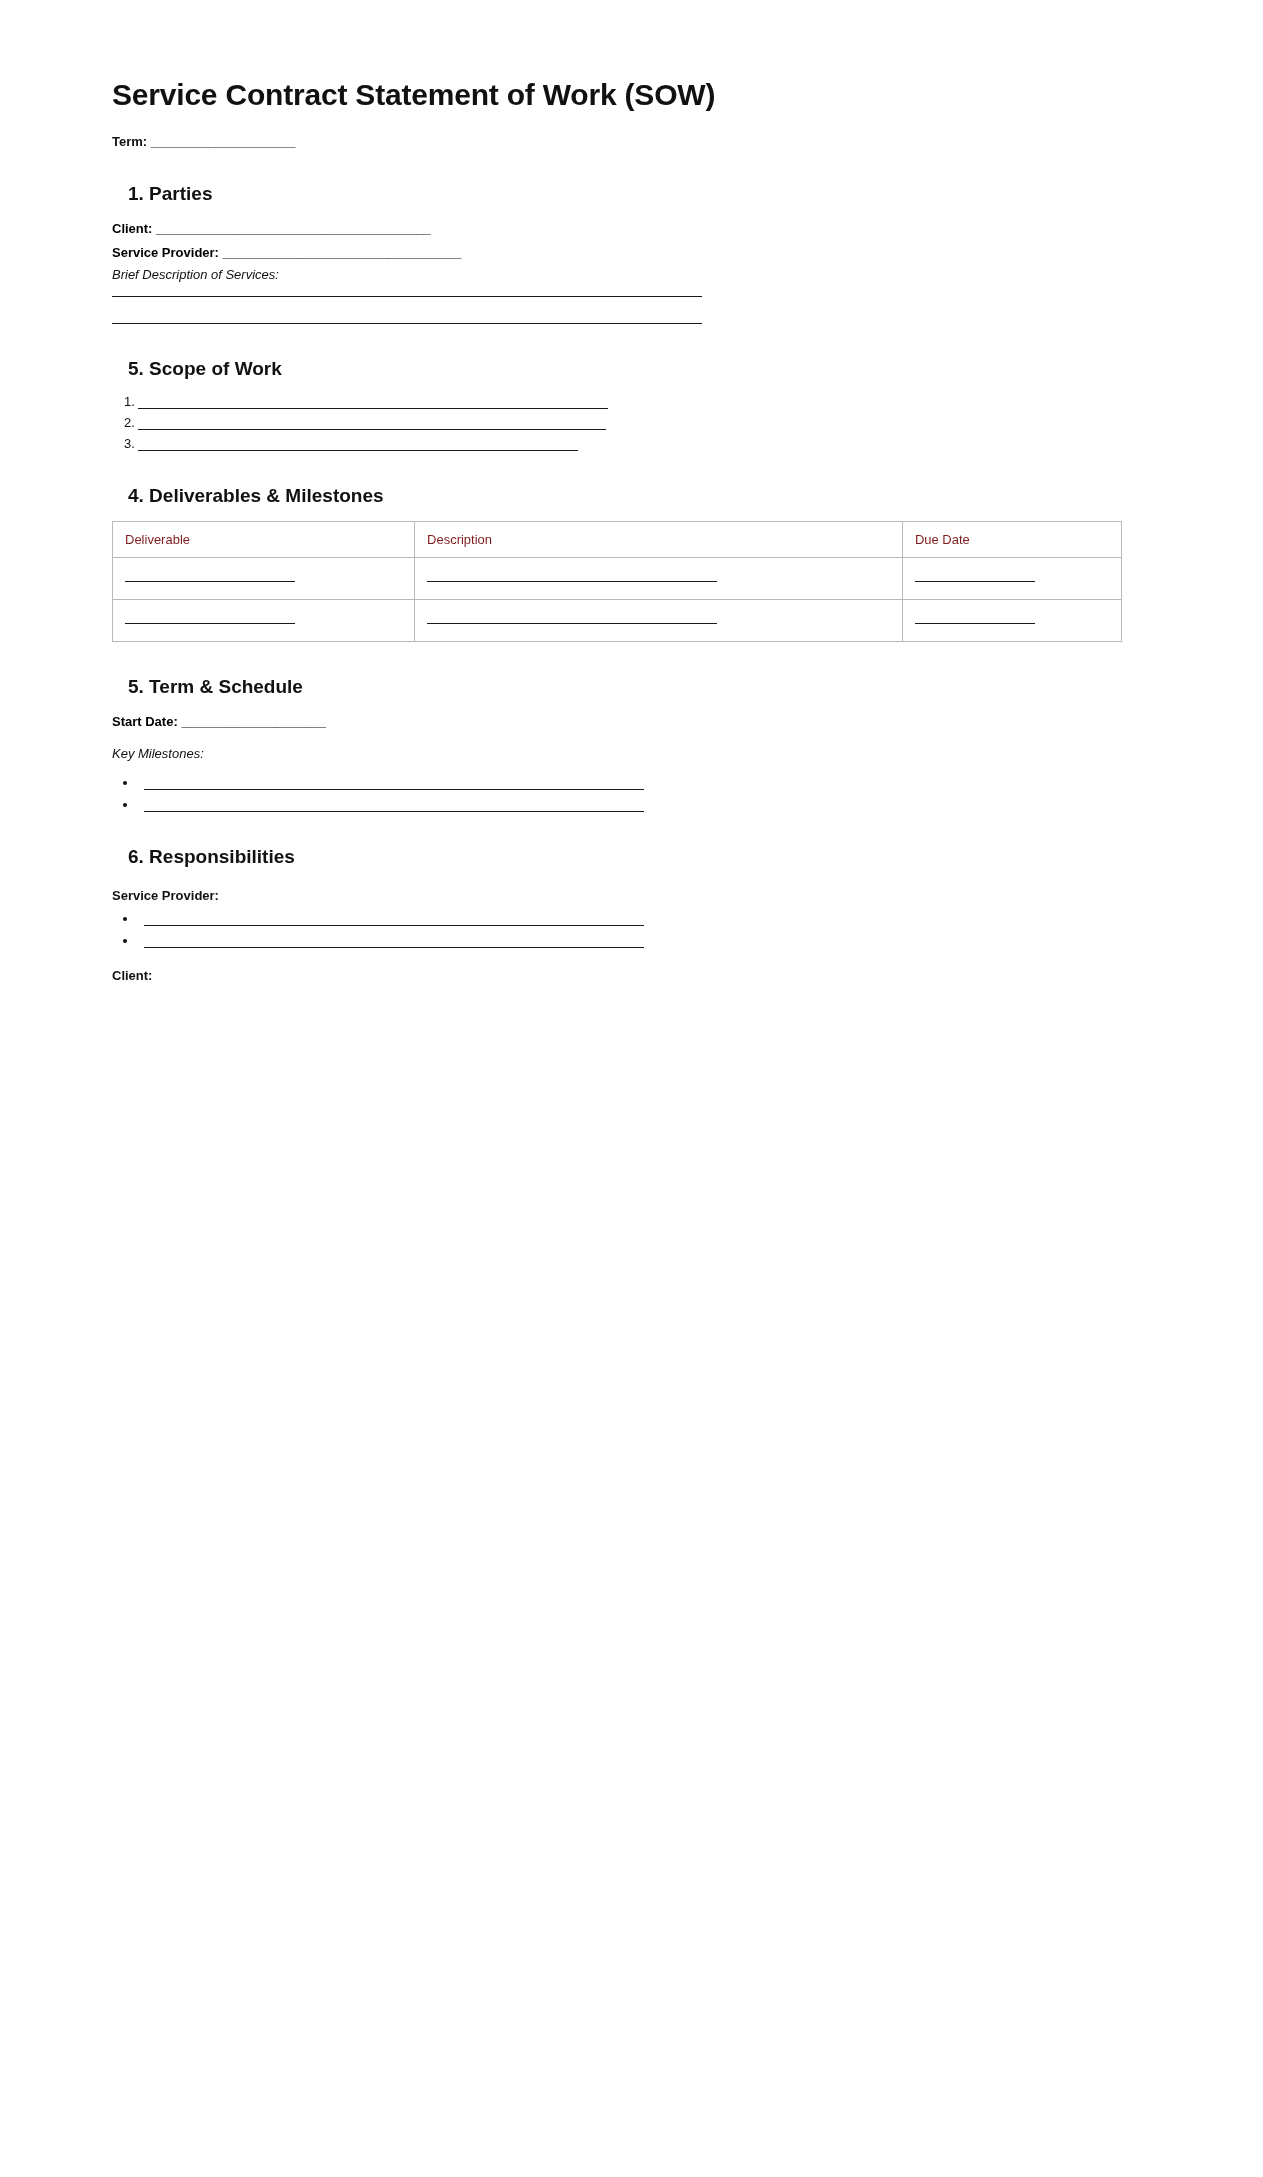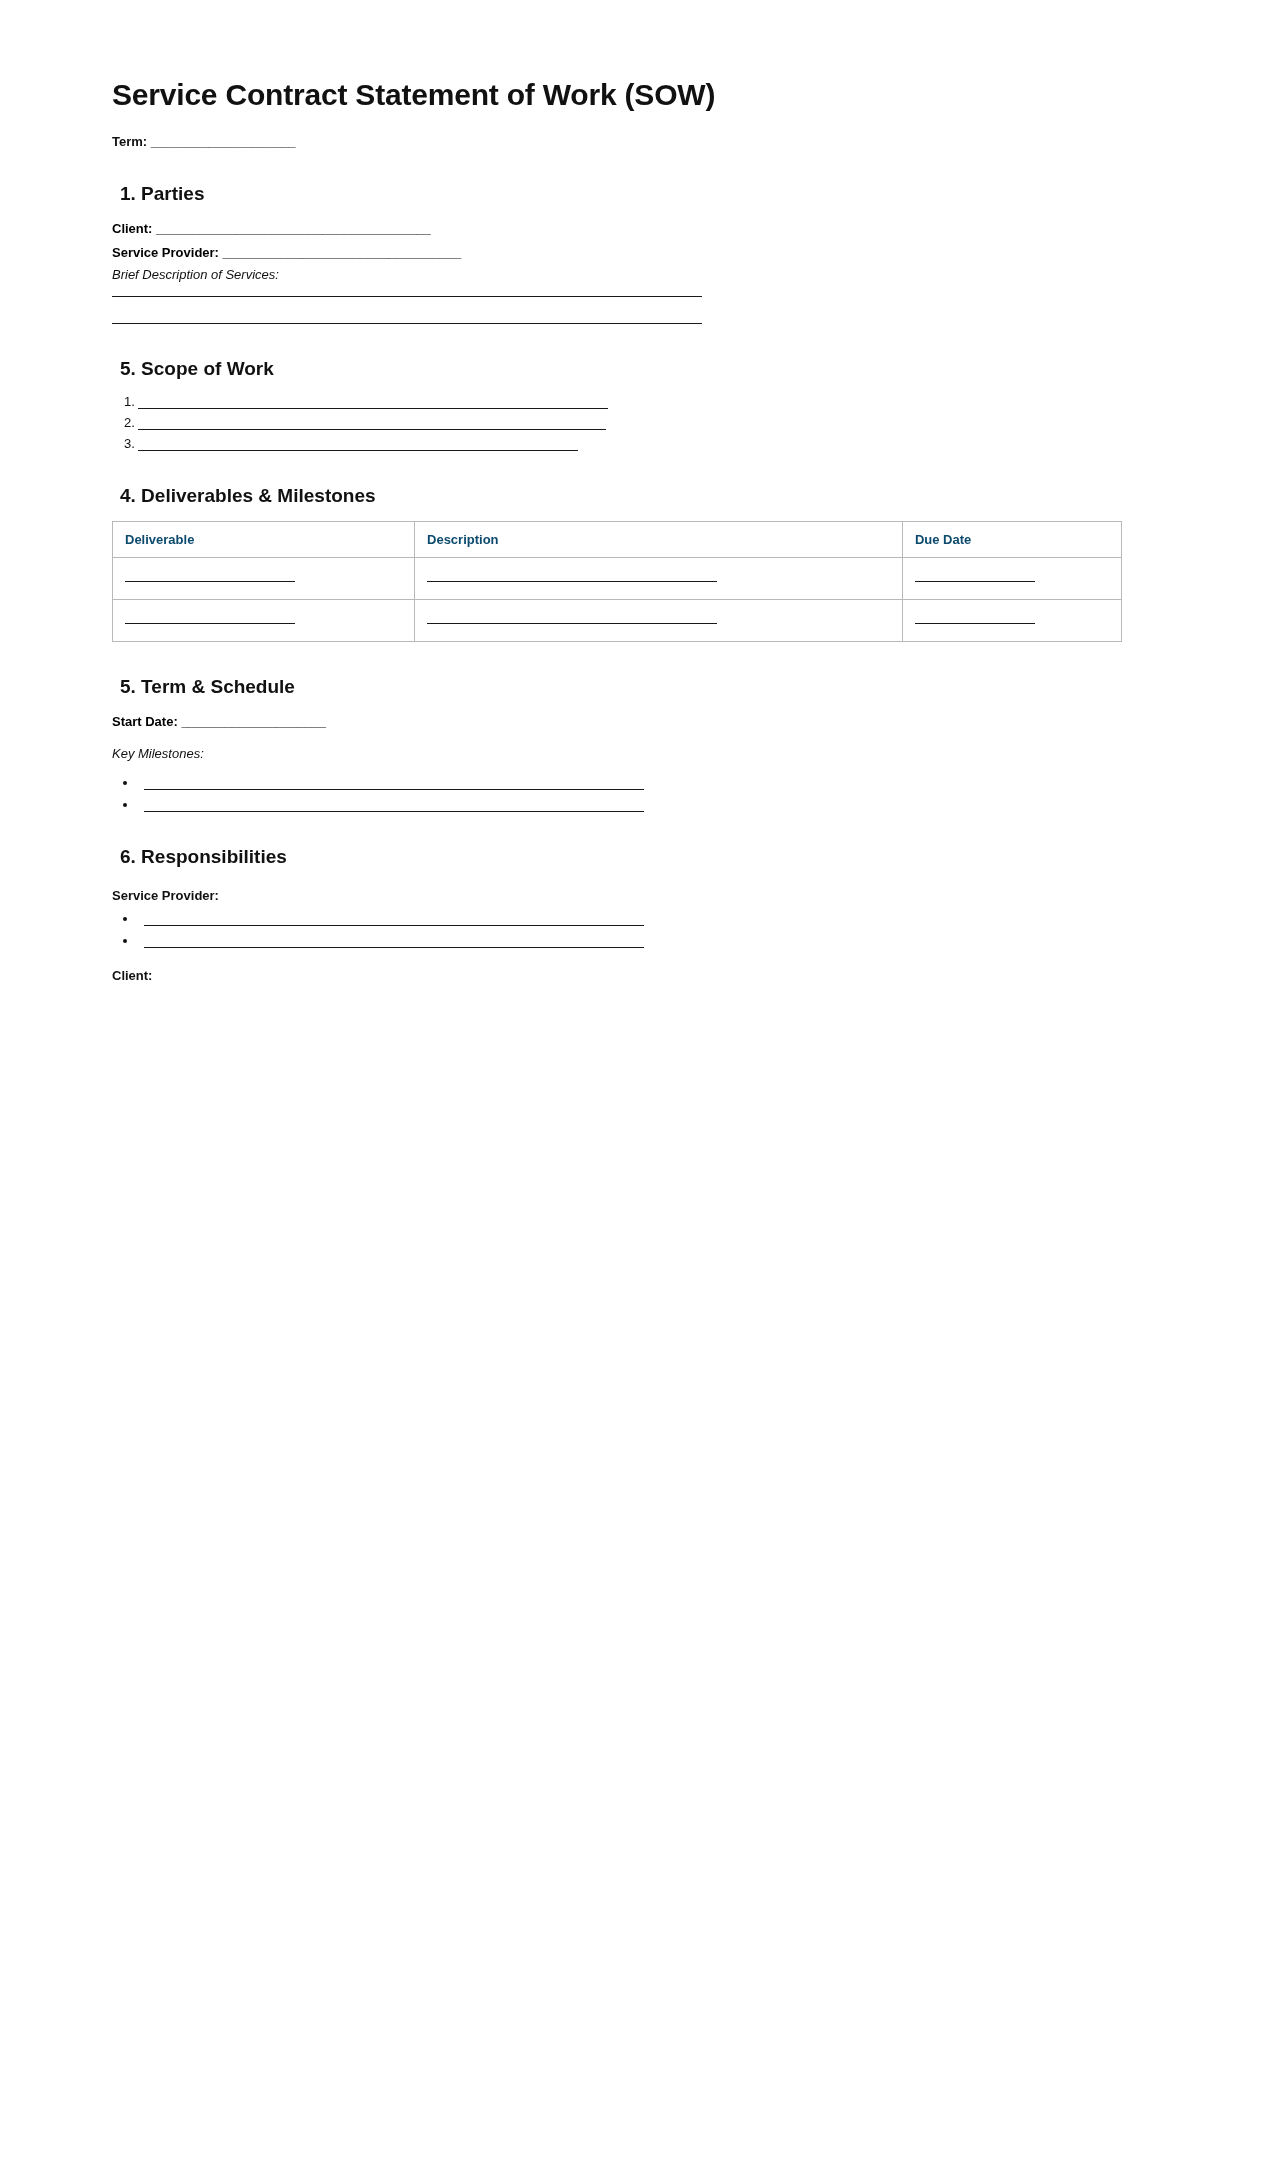--- a/index.html
+++ b/index.html
@@ -42,21 +42,21 @@
     margin: 0 0 28px 0;
     color: #111111;
   }
   .meta-line .rule {
     font-weight: bold;
     letter-spacing: 0px;
   }
   h2.sec {
     font-size: 19px;
     font-weight: bold;
-    margin: 34px 0 14px 8px;
+    margin: 34px 0 14px 16px;
     color: #111111;
   }
   .kv {
     font-size: 13px;
     font-weight: bold;
     margin: 0 0 4px 0;
     line-height: 1.55;
     color: #000000;
   }
   .italic-note {
@@ -108,23 +108,23 @@
     margin-top: 10px;
     font-size: 13px;
   }
   table.tbl th,
   table.tbl td {
     border: 1px solid #b9b9b9;
     text-align: left;
     vertical-align: top;
   }
   table.tbl th {
-    font-weight: bold;
+    font-weight: normal;
     padding: 10px 12px;
-    color: #0c4a6e;
+    color: #7f1d1d;
   }
   table.tbl td {
     padding: 12px 12px 14px 12px;
   }
   table.tbl td .ln {
     display: inline-block;
     border-bottom: 1px solid #1a1a1a;
     height: 10px;
   }
   .col-deliverable { width: 300px; }

